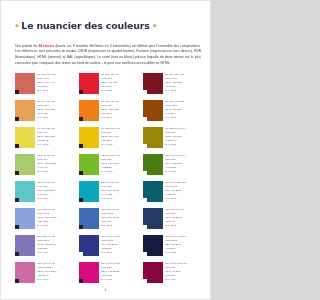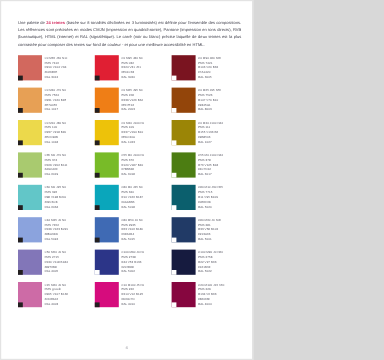--- a/index.html
+++ b/index.html
@@ -115,20 +115,25 @@
     font-size: 3.4px;
     color: #8a8a93;
   }
 </style>
 </head>
 <body>
 
 <div class="page">
   <div class="page-inner">
 
+    <div class="title-row">
+      <span class="title-mark">◆</span>
+      <h1 class="page-title">Le nuancier des couleurs</h1>
+      <span class="title-mark">◆</span>
+    </div>
 
     <p class="intro">Une palette de <b>24 teintes</b> (basée sur 8 tonalités déclinées en 3 luminosités) est définie pour l'ensemble des compositions. Les références sont précisées en modes CMJN (impression en quadrichromie), Pantone (impression en tons directs), RVB (bureautique), HTML (internet) et RAL (signalétique). Le carré (noir ou blanc) précise laquelle de deux teintes est la plus contrastée pour composer des textes sur fond de couleur - et pour une meilleure accessibilité en HTML.</p>
 
     <div class="grid">
         <div class="swatch">
           <div class="chip" style="background: rgb(210, 104, 94);">
             <span class="corner" style="background: rgb(35, 31, 32);"></span>
           </div>
           <div class="codes">
             <span>C0 M65 J60 N10</span>

